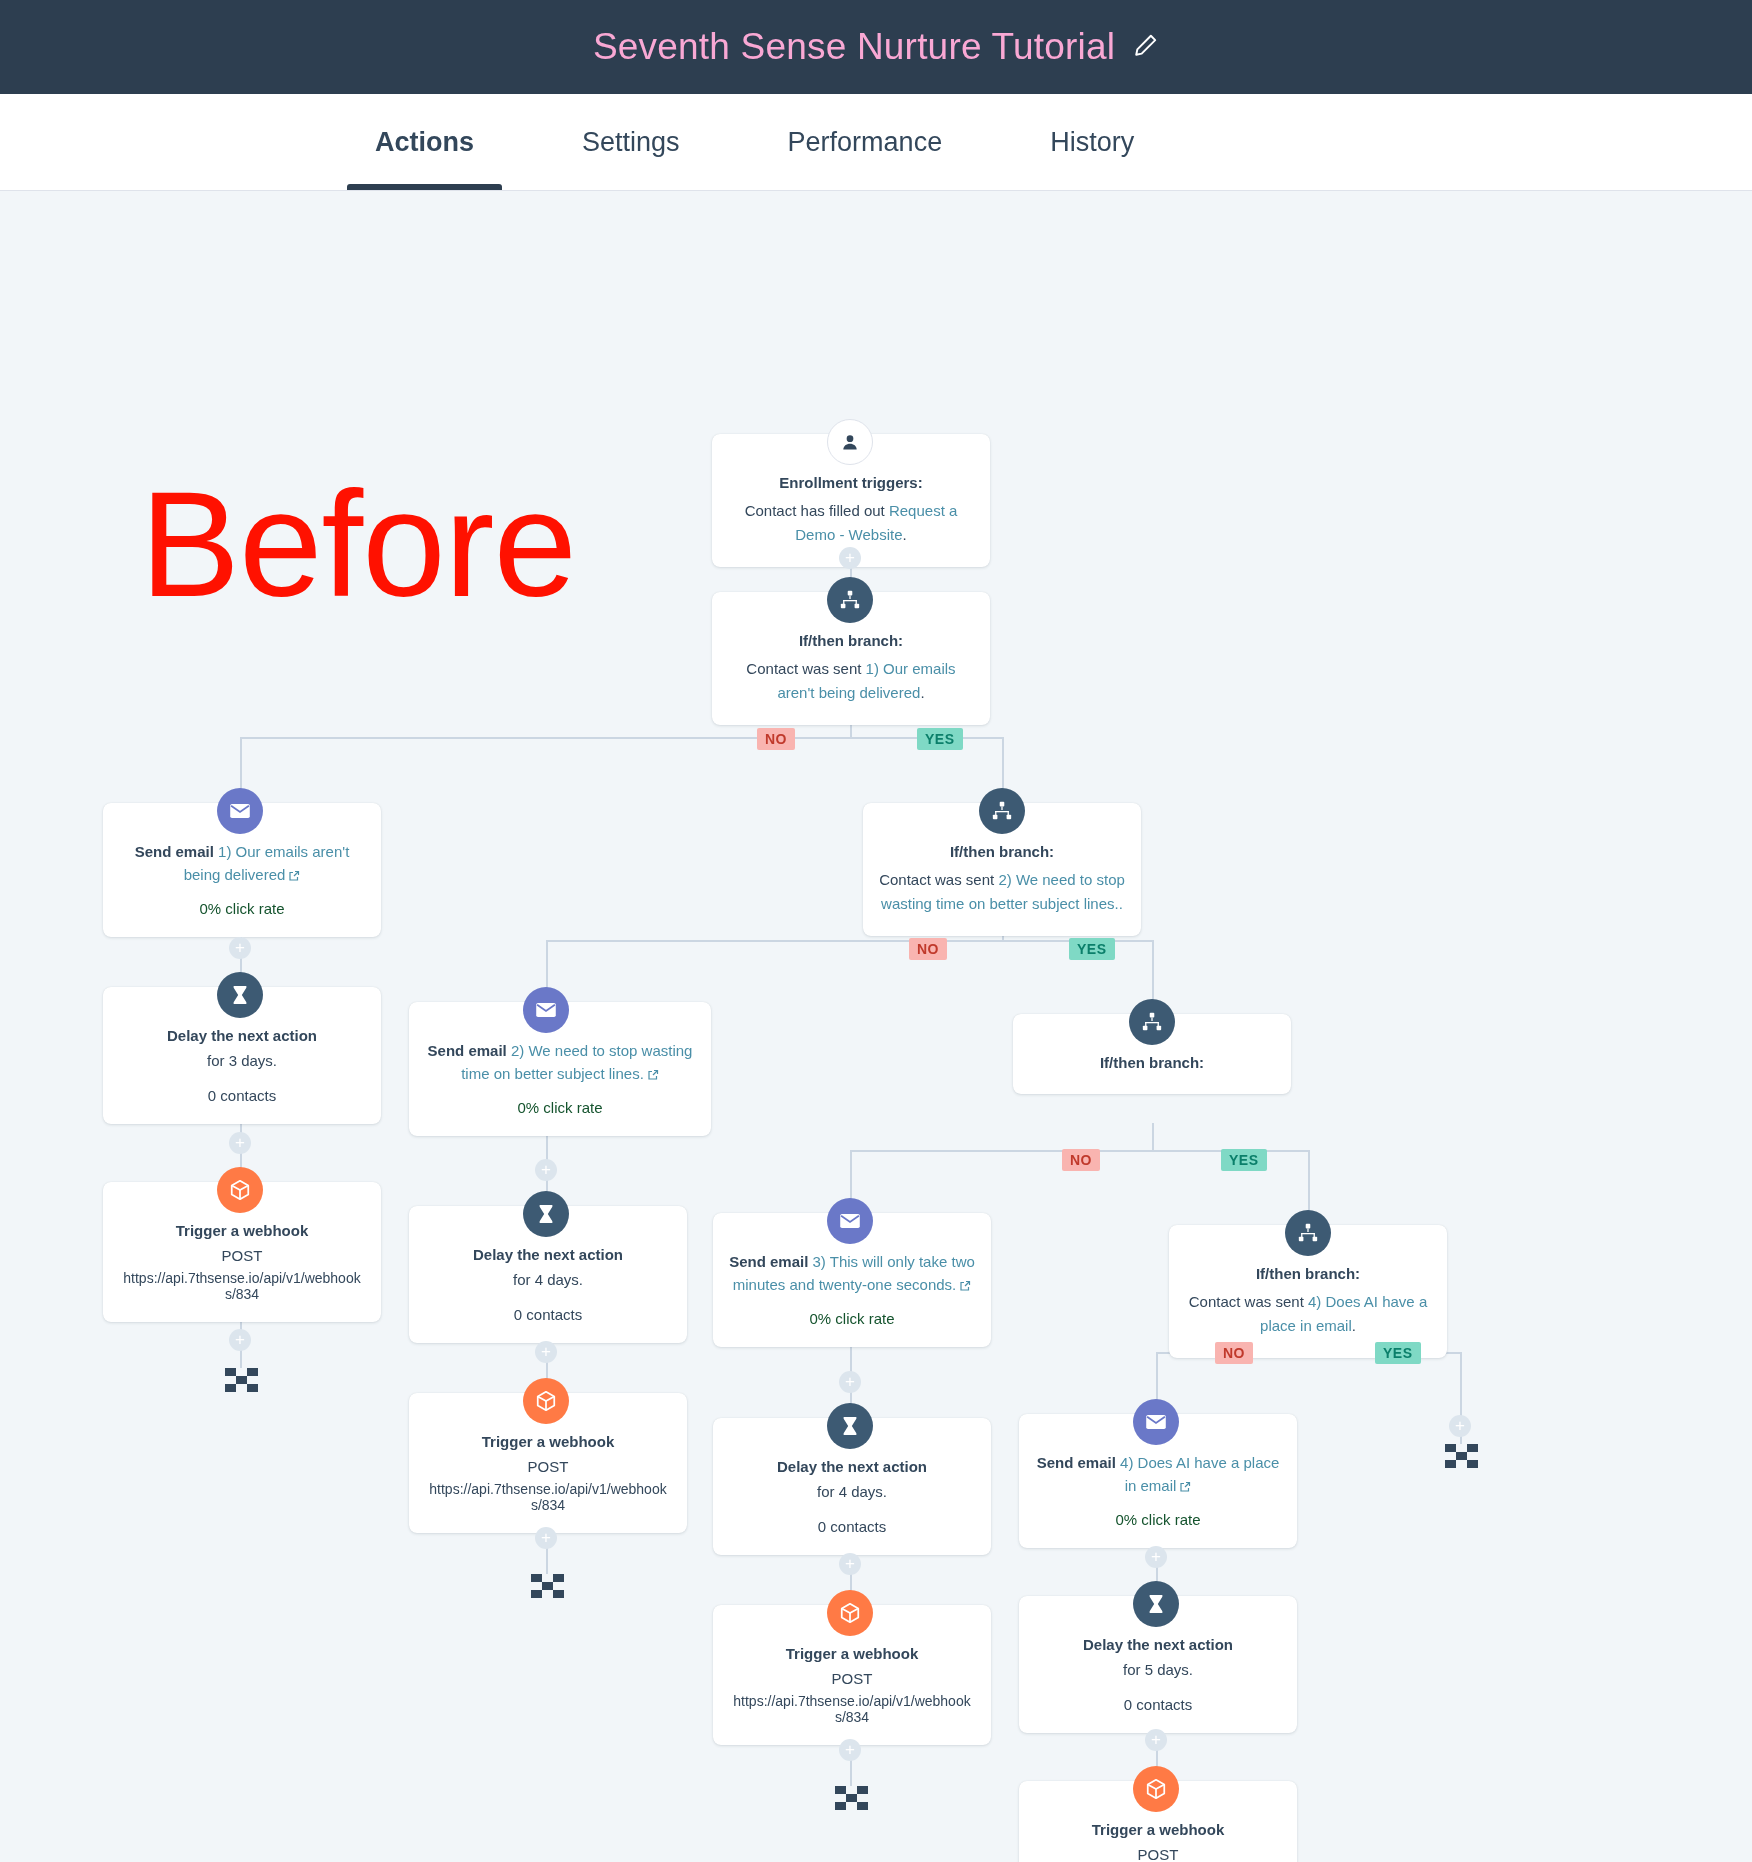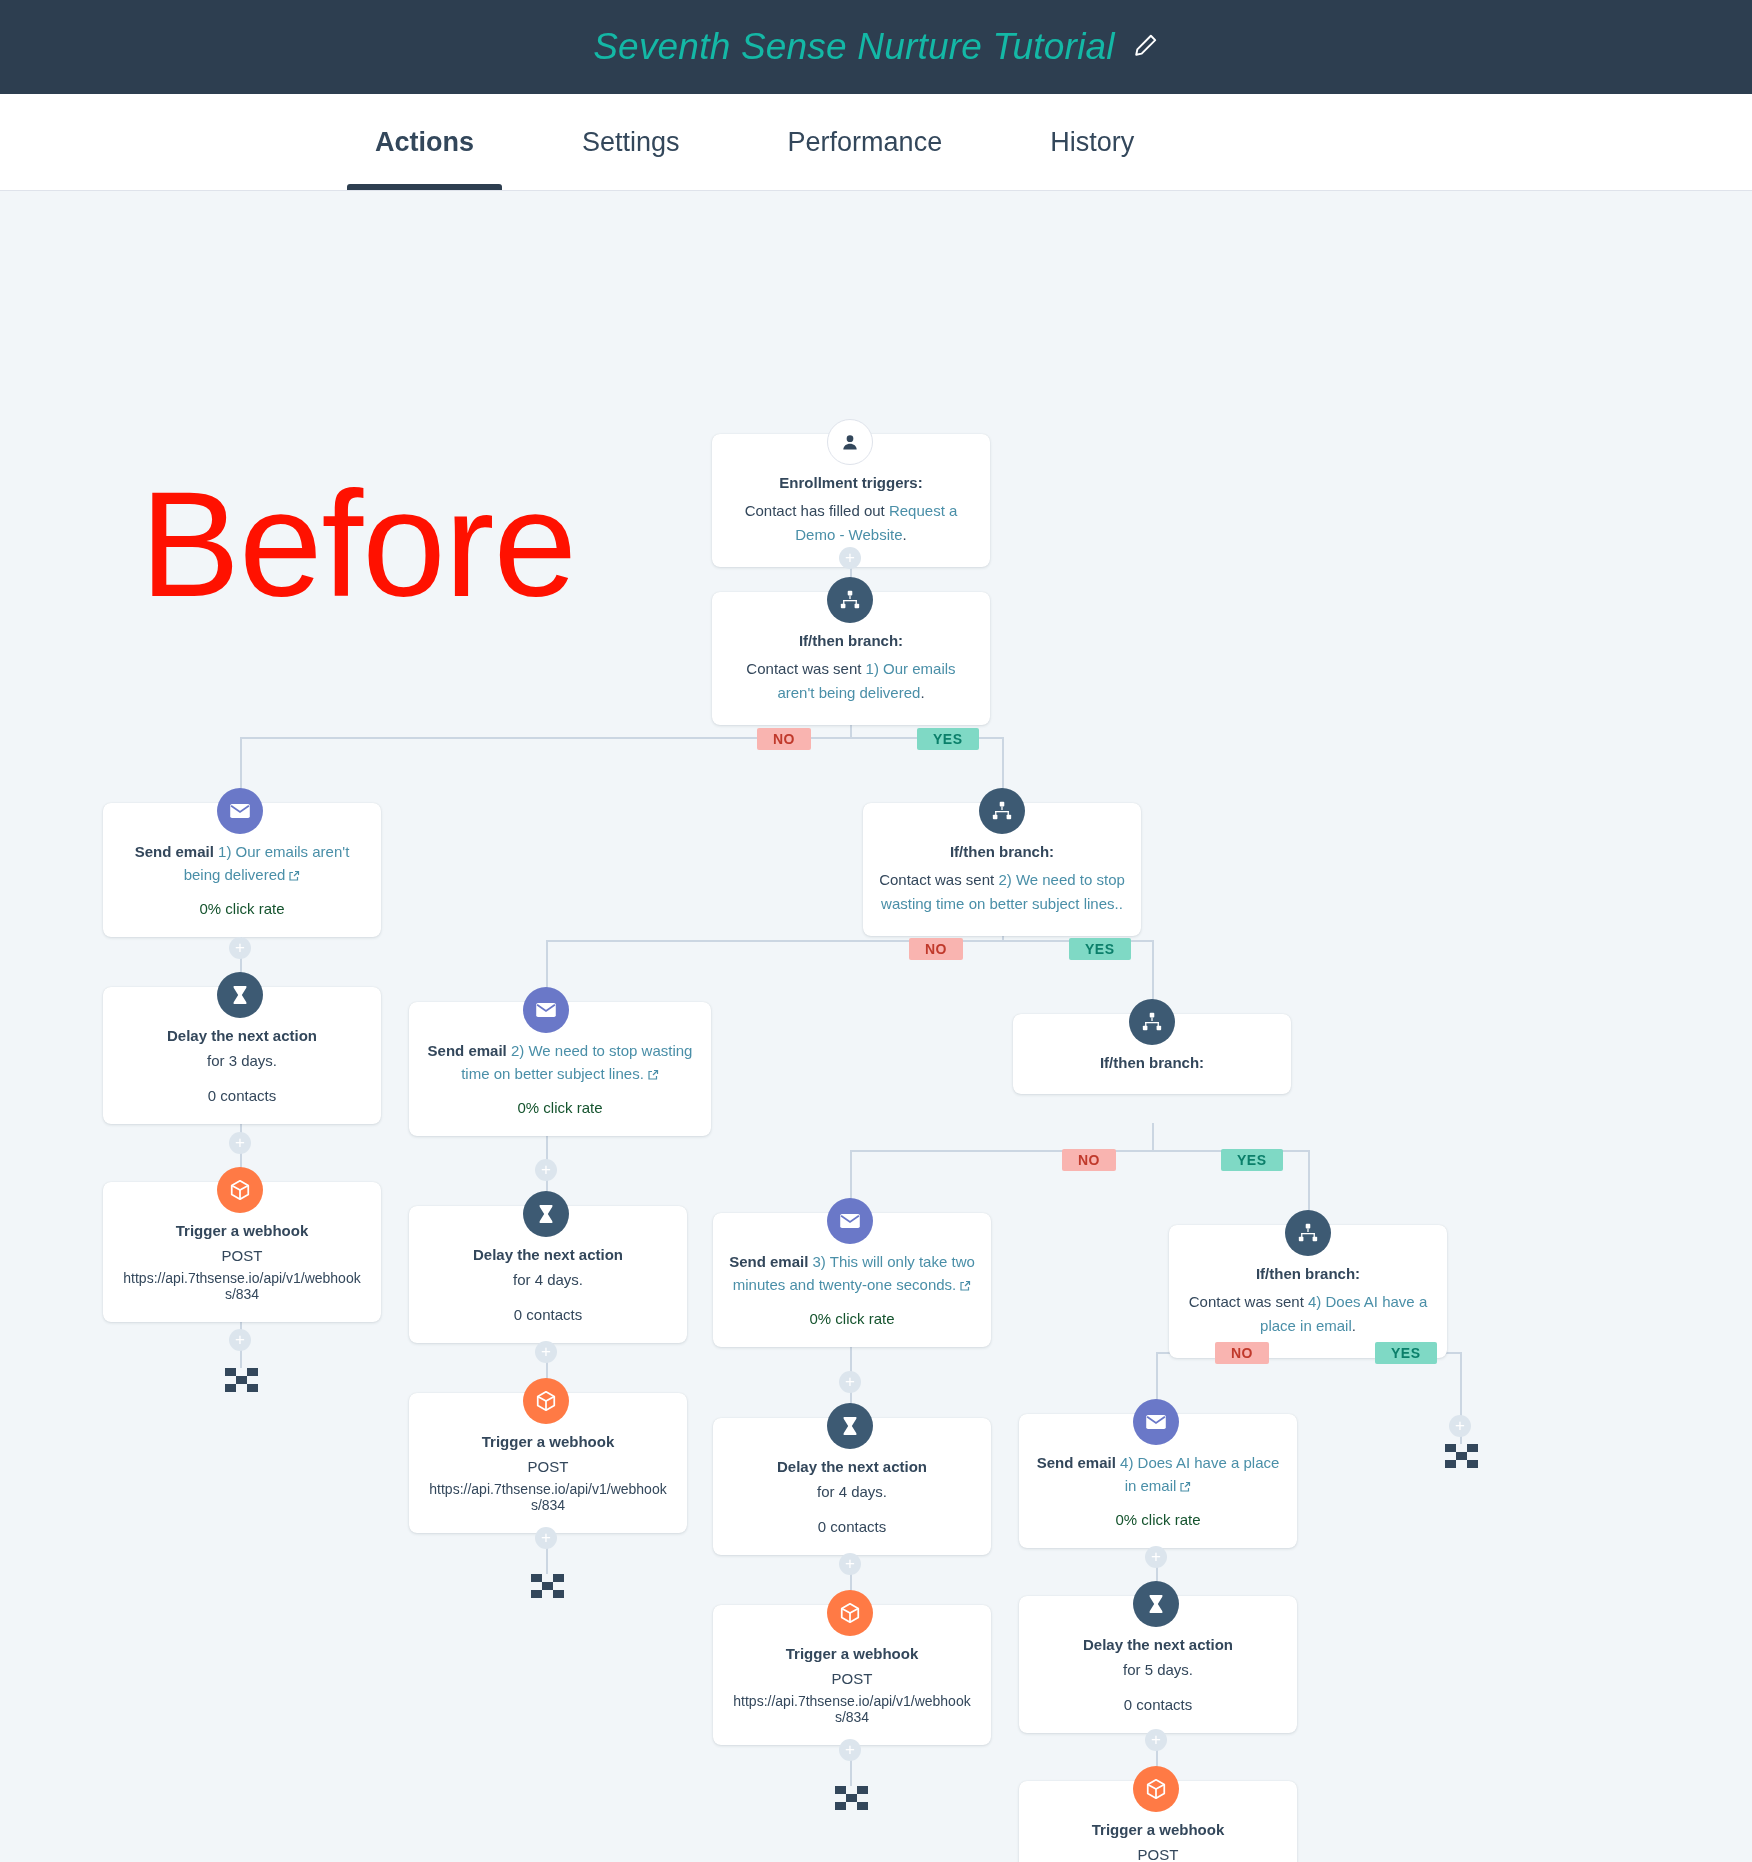--- a/index.html
+++ b/index.html
@@ -13,25 +13,24 @@
   
   .topbar {
     height: 94px;
     background: #2d3e50;
     display: flex;
     align-items: center;
     justify-content: center;
     gap: 18px;
   }
   .topbar-title {
-    color: #14b8a6;
+    color: #f9a8d4;
     font-size: 37px;
     font-weight: 400;
     letter-spacing: .2px;
-    font-style: italic;
   }
   .pencil-icon { display: block; }
 
   
   .tabbar {
     height: 97px;
     background: #ffffff;
     border-bottom: 1px solid #dfe3eb;
     display: flex;
     align-items: stretch;
@@ -96,21 +95,21 @@
     text-align: center;
     cursor: pointer;
     z-index: 3;
   }
 
   
   .badge {
     position: absolute;
     font-size: 14px;
     font-weight: 700;
-    padding: 3px 16px;
+    padding: 3px 8px;
     letter-spacing: .5px;
     z-index: 4;
     border-radius: 2px;
   }
   .badge.no  { background: #f9b4b0; color: #c0392b; }
   .badge.yes { background: #7fd9c5; color: #0b7f6a; }
 
   
   .card {
     position: absolute;

